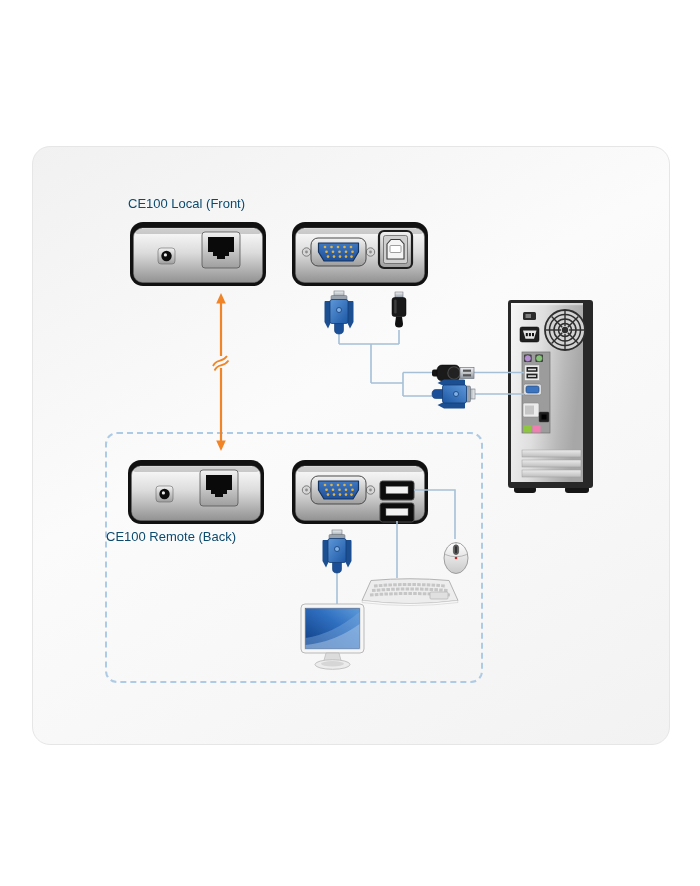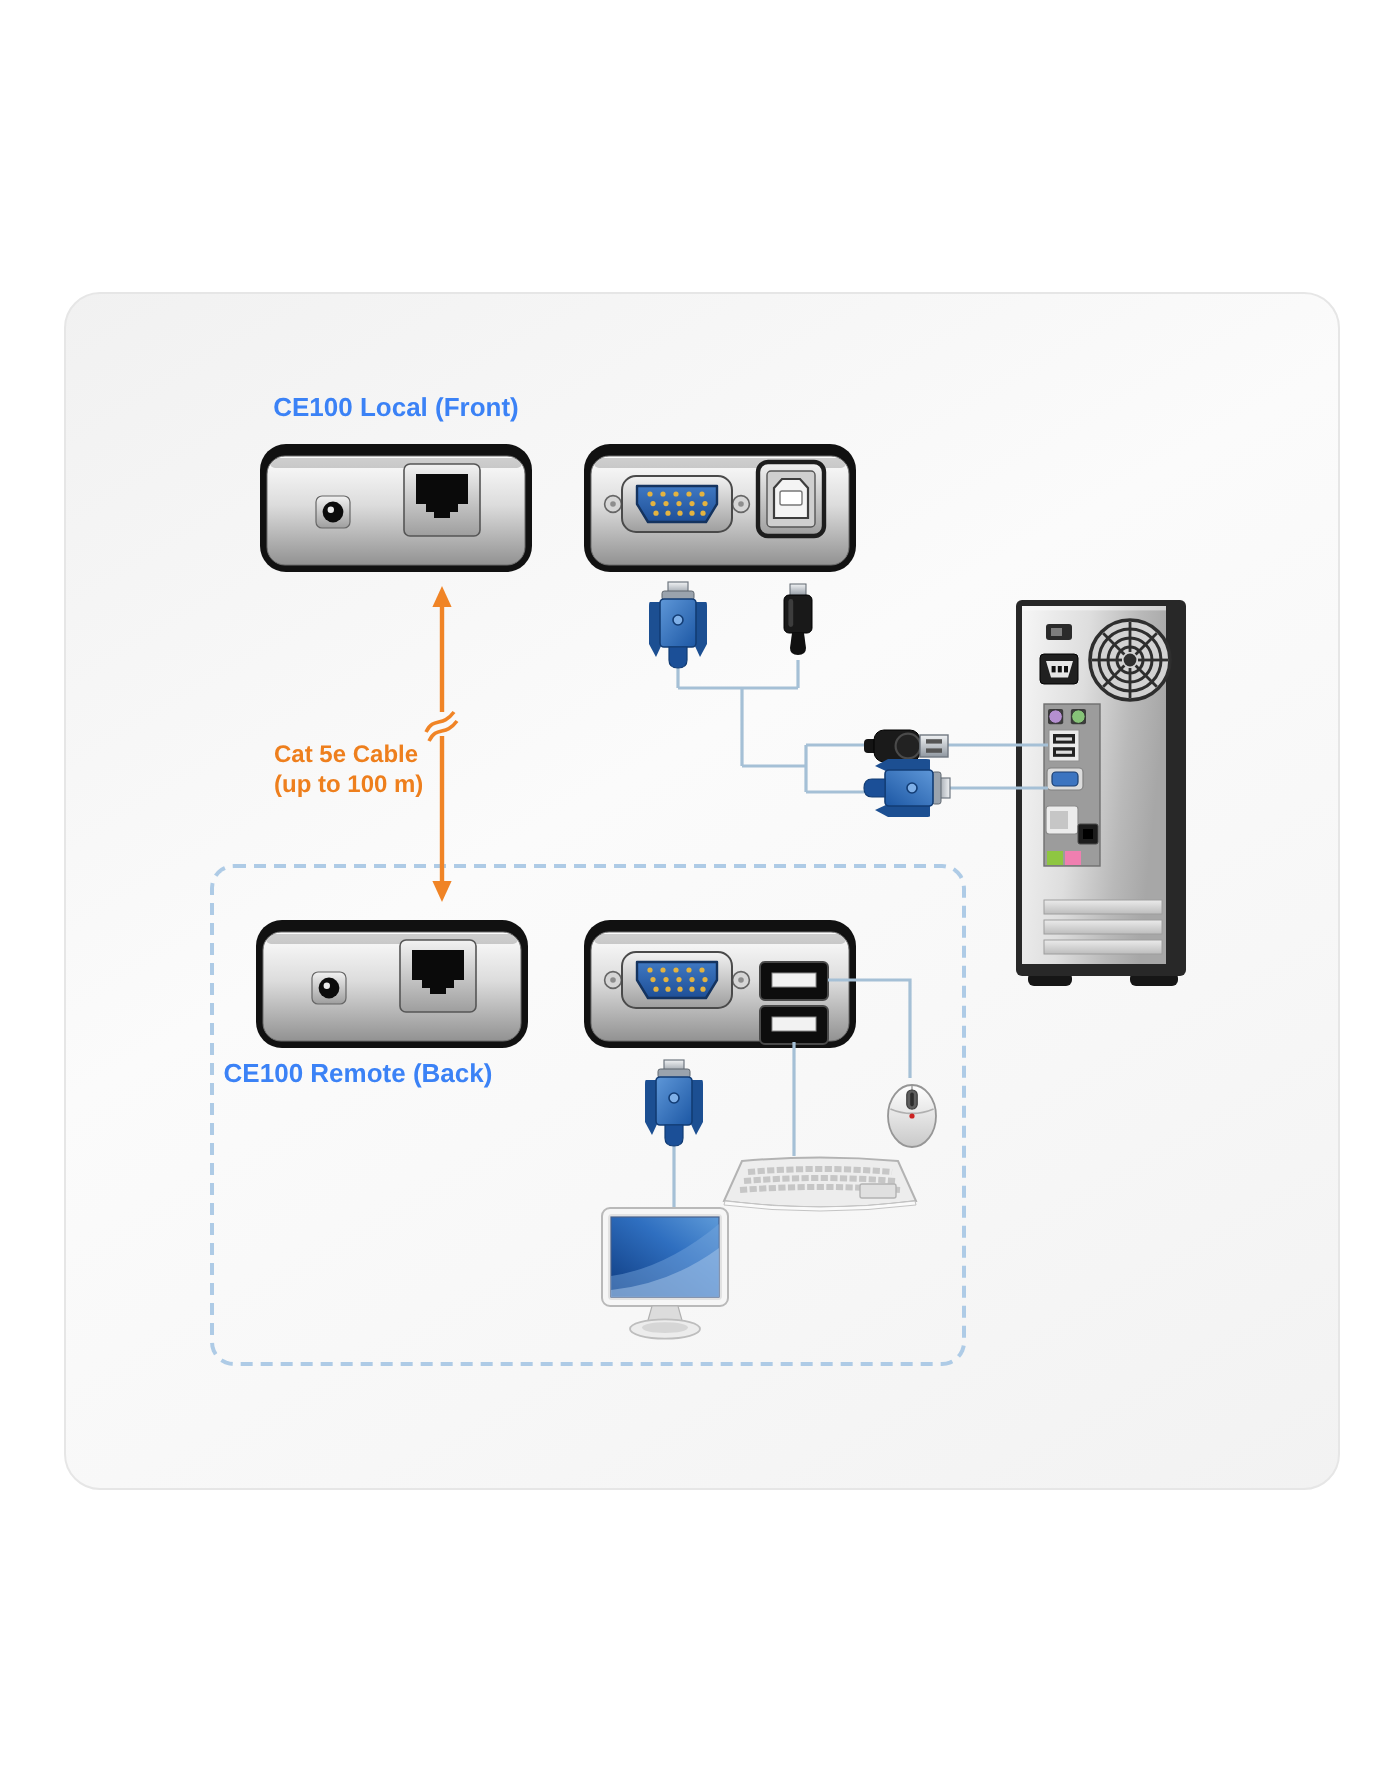--- a/index.html
+++ b/index.html
@@ -4,40 +4,36 @@
 <style>
   html,body{margin:0;padding:0;background:#ffffff;}
   #stage{position:relative;width:700px;height:886px;background:#ffffff;overflow:hidden;
          font-family:"Liberation Sans",sans-serif;}
   .canvas{position:absolute;left:32px;top:146px;width:636px;height:597px;border-radius:18px;
           background:linear-gradient(150deg,#f1f1f1 0%,#fbfbfb 42%,#f7f7f7 70%,#f2f2f2 100%);
           border:1px solid #e6e6e6;}
   .dashed-box{position:absolute;left:105px;top:432px;width:378px;height:251px;
           border:2px dashed #aecbe6;border-radius:12px;box-sizing:border-box;}
   svg.layer{position:absolute;left:0;top:0;}
-  .lbl{position:absolute;font-weight:700;font-size:13px;color:#3b82f6;text-align:center;}
+  .lbl{position:absolute;font-weight:400;font-size:13px;color:#0c4a6e;text-align:left;}
   .lbl-local{left:128px;top:196px;width:140px;}
   .lbl-remote{left:106px;top:529px;width:146px;}
   .lbl-cable{position:absolute;left:137px;top:370px;width:100px;text-align:left;
              font-weight:700;font-size:12px;line-height:14.5px;color:#ee7f1d;}
 </style>
 </head>
 <body>
 
 <div id="stage">
 
   <div class="canvas"></div>
   <div class="dashed-box"></div>
 
   <div class="lbl lbl-local">CE100 Local (Front)</div>
   <div class="lbl lbl-remote">CE100 Remote (Back)</div>
-  <div class="lbl-cable">
-    <div>Cat 5e Cable</div>
-    <div>(up to 100 m)</div>
-  </div>
 
   <svg class="layer" width="700" height="886" viewBox="0 0 700 886">
     <defs>
       <linearGradient id="gInner" x1="0" y1="0" x2="0" y2="1">
         <stop offset="0" stop-color="#fdfdfd"></stop>
           <stop offset="0.45" stop-color="#dcdcdc"></stop>
           <stop offset="1" stop-color="#929292"></stop>
       </linearGradient>
       <linearGradient id="gBezel" x1="0" y1="0" x2="0" y2="1">
         <stop offset="0" stop-color="#f2f2f2"></stop>

